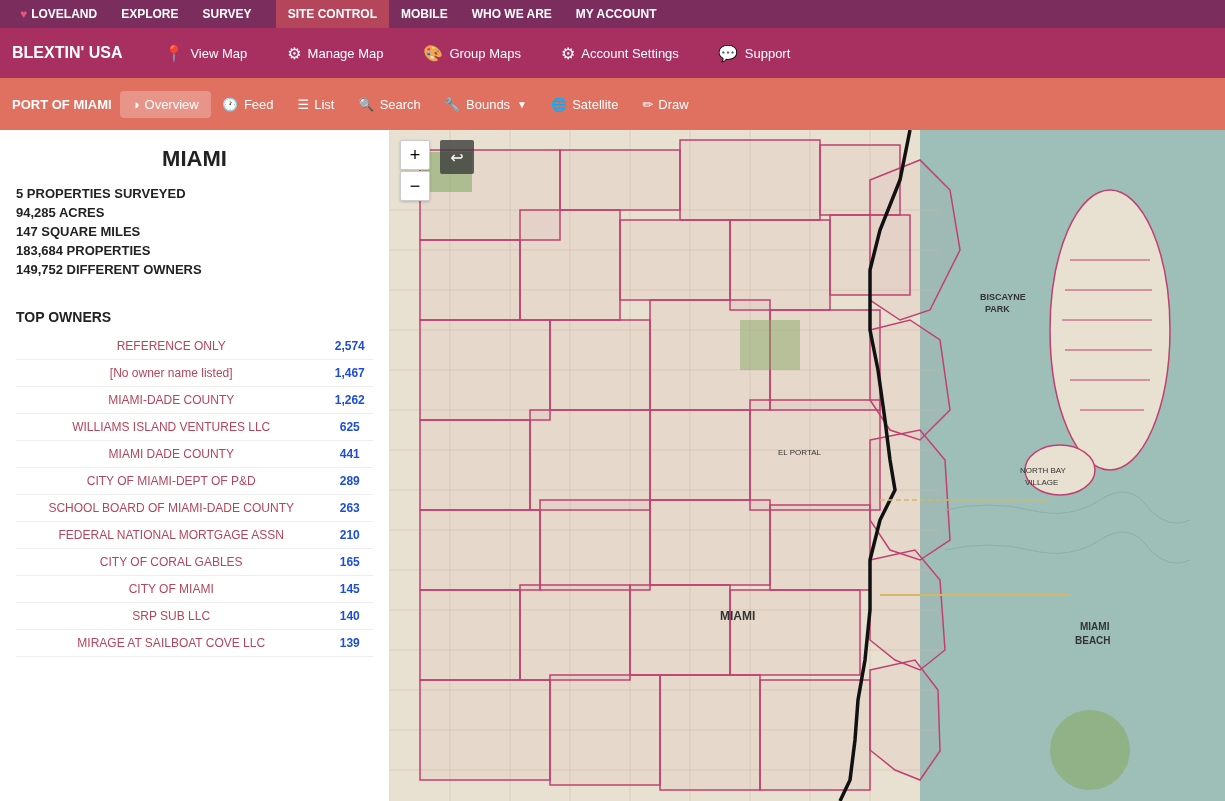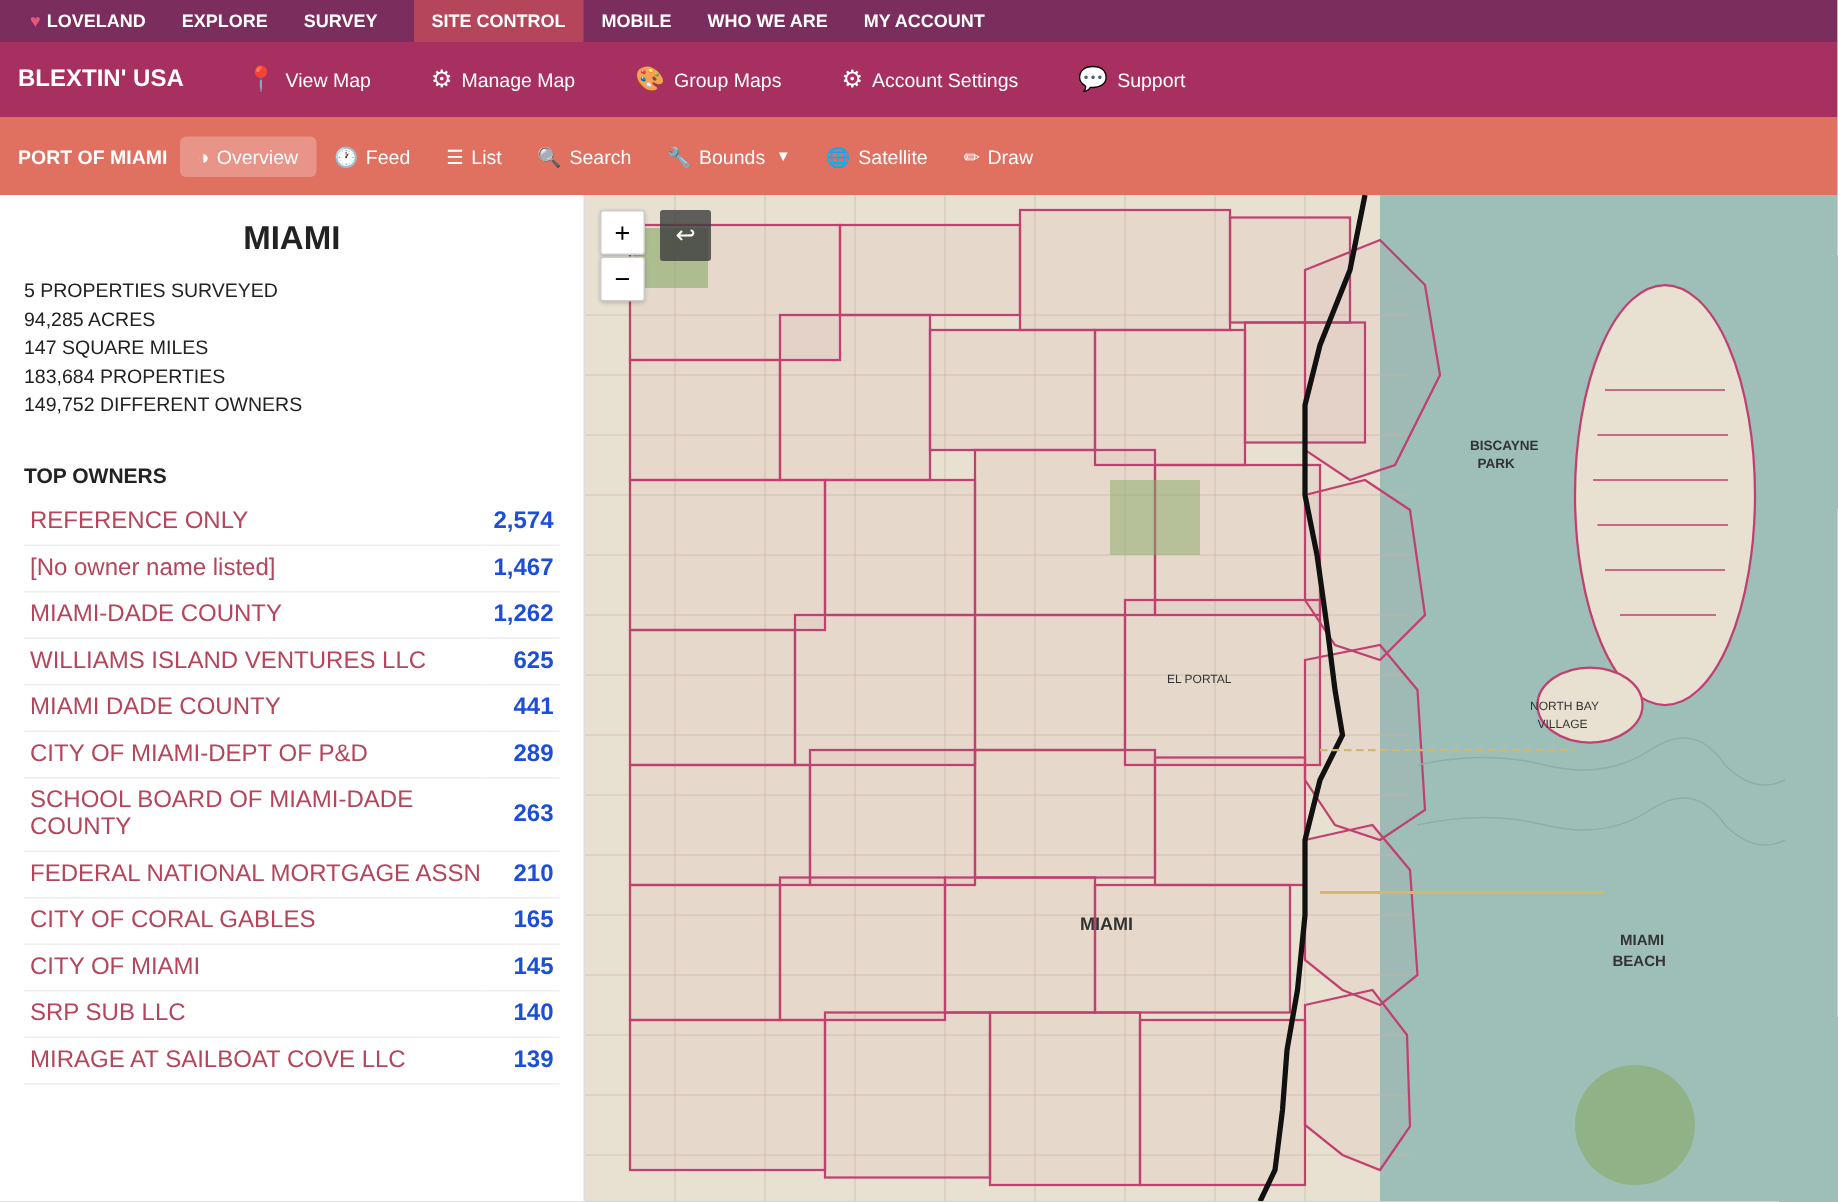--- a/index.html
+++ b/index.html
@@ -103,39 +103,40 @@
     }
     .city-title {
       text-align: center;
       font-size: 22px;
       font-weight: bold;
       color: #222;
       margin-bottom: 14px;
     }
     .stat-line {
       font-size: 13px;
-      font-weight: normal;
+      font-weight: bold;
       color: #222;
       margin-bottom: 4px;
     }
     .top-owners-title {
       text-align: left;
       font-size: 14px;
       font-weight: bold;
       color: #222;
       margin: 32px 0 8px;
     }
     .owner-table {
       width: 100%;
       border-collapse: collapse;
     }
     .owner-table tr { border-bottom: 1px solid #eee; }
     .owner-table td {
       padding: 6px 4px;
-      font-size: 16px;
+      font-size: 12px;
+      text-align: center;
     }
     .owner-name {
       color: #b5455a;
       cursor: pointer;
       text-decoration: none;
     }
     .owner-count {
       text-align: right;
       color: #1d4ed8;
       font-weight: bold;

